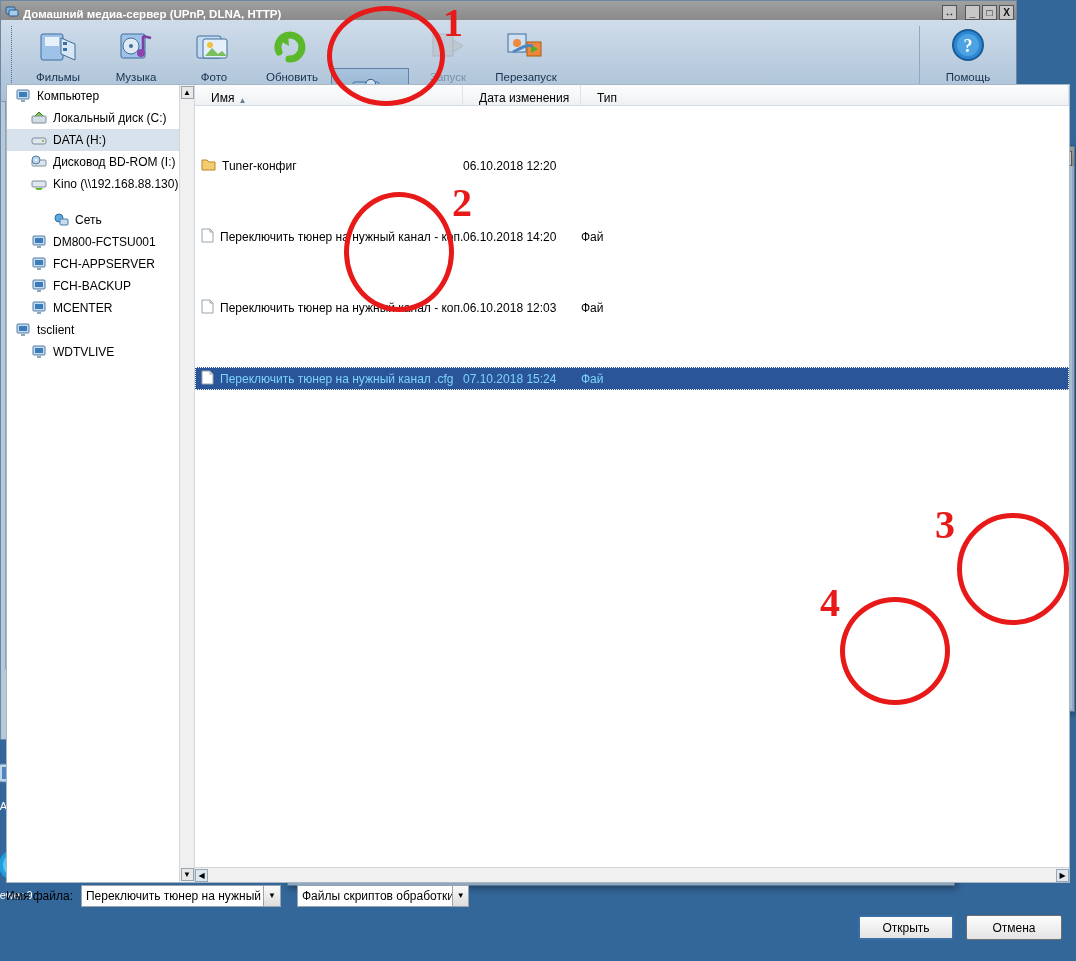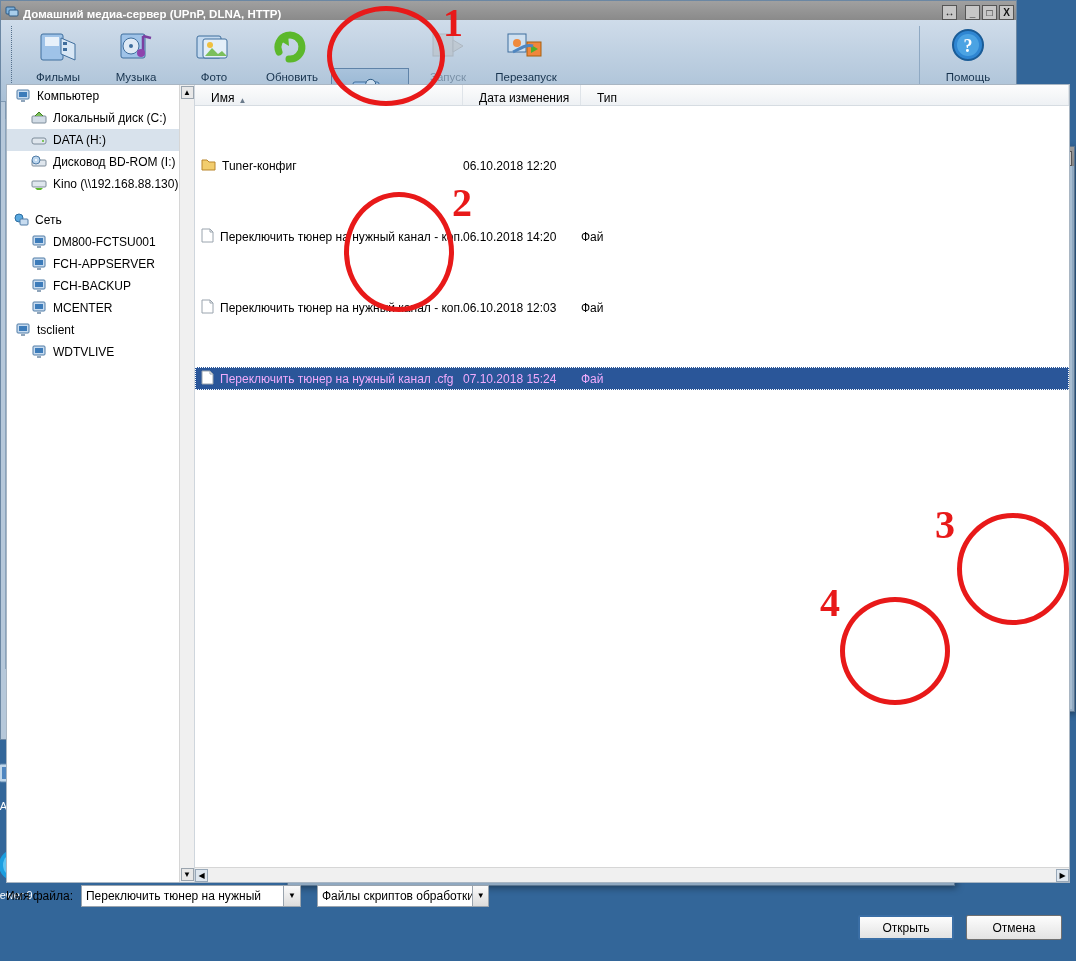--- a/index.html
+++ b/index.html
@@ -198,21 +198,21 @@
   #navscroll { position:absolute; right:0; top:0; bottom:0; width:15px; background:#f0f0f0;
                border-left:1px solid #d6d6d6; display:flex; flex-direction:column;
                justify-content:space-between; align-items:center; }
   .vsb-btn { width:13px;height:13px;background:#e8e8e8;border:1px solid #9aa4ae;font-size:8px;
              text-align:center;line-height:11px;margin:1px; }
   #filelist { flex:1; position:relative; }
   #fl-head { display:flex; height:21px; background:linear-gradient(to bottom,#fdfdfd,#eef1f4);
              border-bottom:1px solid #d6dce2; font-size:12px; align-items:center; }
   #fl-head div { border-right:1px solid #dfe4e9; height:100%; display:flex; align-items:flex-end; padding-left:16px; }
   .fl-row { display:flex; height:23px; font-size:12px; align-items:center;margin-top:48px; }
-  .fl-row.sel { background:#2a5699; color:#f0abfc; outline:1px dotted #fff; outline-offset:-1px; }
+  .fl-row.sel { background:#2a5699; color:#7dd3fc; outline:1px dotted #fff; outline-offset:-1px; }
   .fl-row .nm { width:268px; display:flex; align-items:center; gap:6px; padding-left:6px; overflow:hidden; white-space:nowrap; }
   .fl-row .dt { width:118px; }
   .fl-row .tp { flex:1; }
   #fl-hscroll { position:absolute; left:0; right:0; bottom:0; height:15px; background:#f0f0f0;
                 border-top:1px solid #d6d6d6; display:flex; justify-content:space-between; align-items:center; }
   #fdfooter { position:absolute; left:6px; right:6px; bottom:6px; height:70px; }
   .frow { display:flex; align-items:center; gap:8px; margin-bottom:8px; }
   .flabel { font-size:12px; }
   .fcombo { height:22px; border:1px solid #9aa4ae; background:#fff; display:flex; align-items:center;
             font-size:12px; padding-left:4px; }
@@ -1152,21 +1152,21 @@
               </svg></span>
             <span>Дисковод BD-ROM (I:) G</span>
           </div>
           <div class="nav-item" style="padding-left: 24px;">
             <span class="nico"><svg width="16" height="14" viewBox="0 0 16 14">
                 <rect x="1" y="4" width="14" height="6" rx="1" fill="#dfe6ed" stroke="#7d8c9a"></rect>
                 <path d="M4 11h8l-2 2H6z" fill="#5cb82b"></path>
               </svg></span>
             <span>Kino (\\192.168.88.130) (</span>
           </div>
-          <div class="nav-item hdr" style="margin-top: 14px;">
+          <div class="nav-item hdr" style="margin-top: 14px; margin-left: 40px;">
             <span class="nico"><svg width="16" height="14" viewBox="0 0 16 14">
                 <circle cx="6" cy="5" r="4" fill="#5aa9e0" stroke="#2d6da0"></circle>
                 <rect x="7" y="6" width="8" height="6" rx="1" fill="#c8dcf0" stroke="#4f7ba5"></rect>
               </svg></span>
             <span>Сеть</span>
           </div>
           <div class="nav-item" style="padding-left: 24px;">
             <span class="nico"><svg width="16" height="14" viewBox="0 0 16 14">
                 <rect x="2" y="1" width="12" height="9" rx="1" fill="#c8dcf0" stroke="#4f7ba5"></rect>
                 <rect x="4" y="3" width="8" height="5" fill="#3d7cba"></rect>
@@ -1276,21 +1276,21 @@
       <div id="fl-hscroll">
         <div class="arrbtn">◀</div>
         <div class="arrbtn">▶</div>
       </div>
     </div>
   </div>
 
   <div id="fdfooter">
     <div class="frow">
       <span class="flabel">Имя файла:</span>
-      <div class="fcombo" style="width:220px">
+      <div class="fcombo" style="width:200px">
         <span style="overflow:hidden;white-space:nowrap">Переключить тюнер на нужный</span>
         <span class="arrow">▼</span>
       </div>
       <div class="fcombo" style="width:172px; margin-left:8px">
         <span style="overflow:hidden;white-space:nowrap">Файлы скриптов обработки м</span>
         <span class="arrow">▼</span>
       </div>
     </div>
     <div class="frow" style="justify-content:flex-end; gap:12px; padding-right:8px">
       <div class="fbtn def">Открыть</div>

